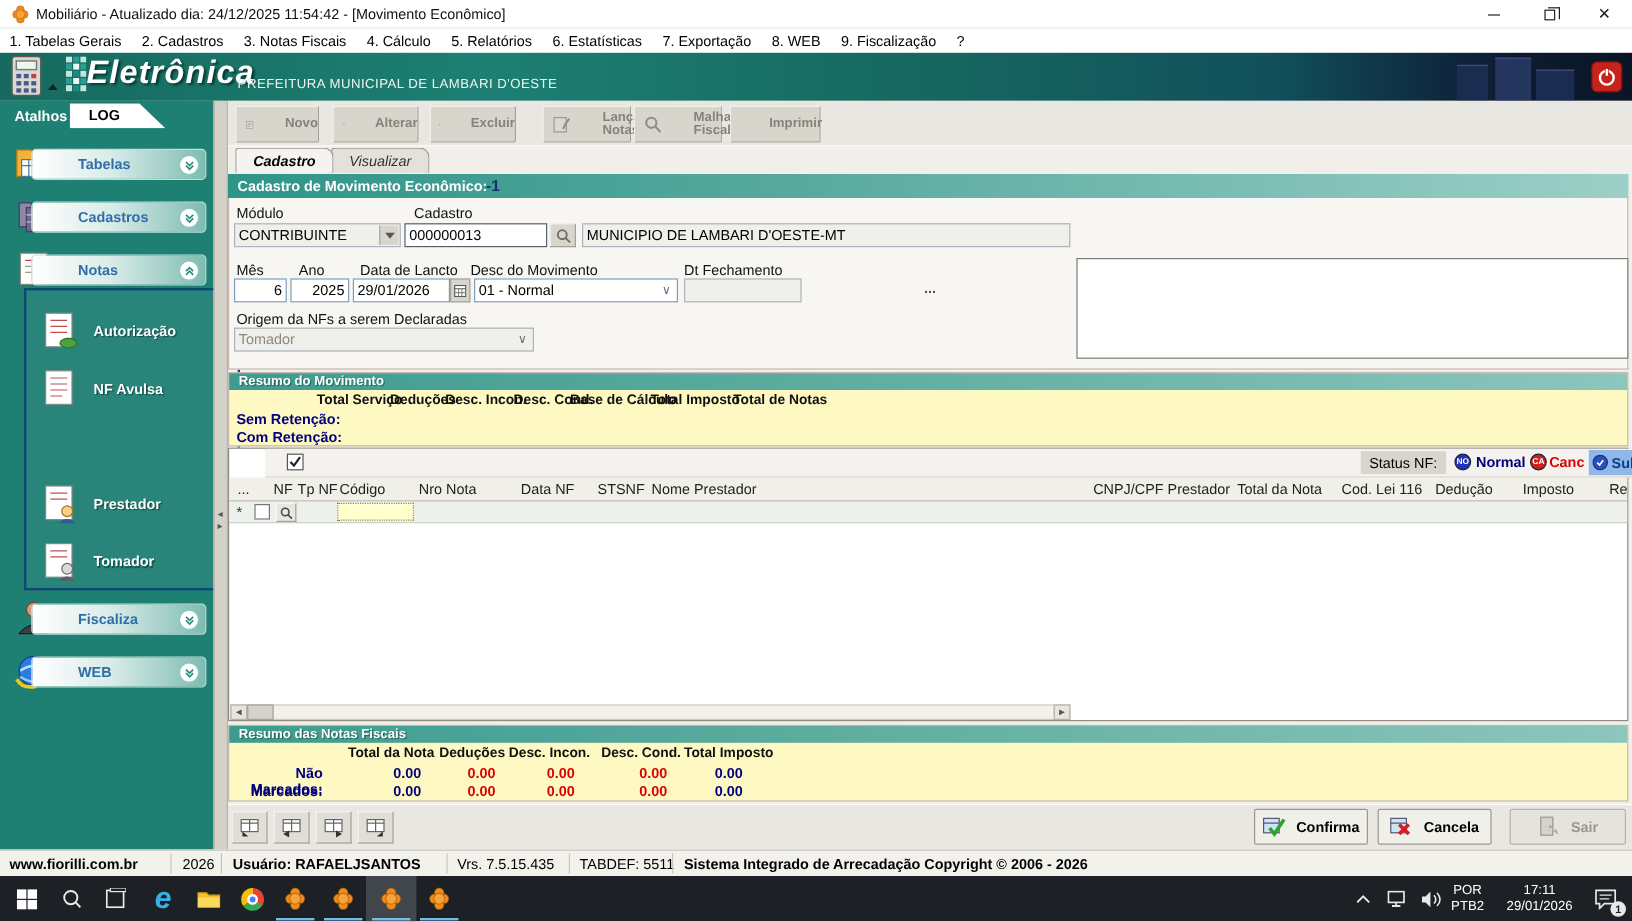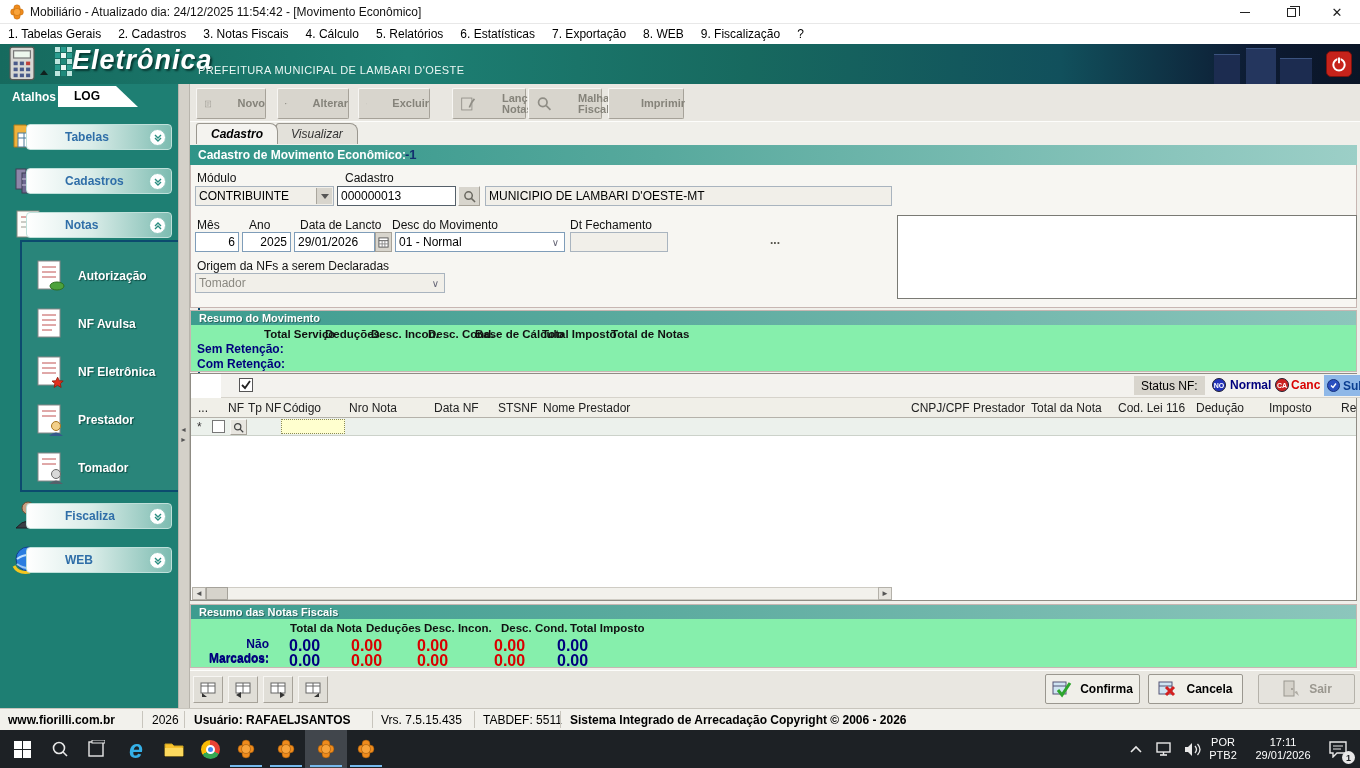--- a/index.html
+++ b/index.html
@@ -57,25 +57,25 @@
   .form-panel { left:190px; top:165px; width:1167px; height:143px; background:#f7f6f2; border:1px solid #c7b6b2; border-top:none; }
   .lbl { font-size:12px; color:#111; }
   .fld { height:20px; border:1px solid #7f9db9; background:#fff; font-size:12px; padding:2px 3px; overflow:hidden; white-space:nowrap; }
   .fld.dis { background:#f1efe9; border-color:#a9b4bf; }
   .combo-arrow { position:absolute; right:1px; top:1px; width:16px; height:16px; background:#d8d5cd; border-left:1px solid #aaa69d; display:flex; align-items:center; justify-content:center; }
   .tri-down { width:0; height:0; border-left:4px solid transparent; border-right:4px solid transparent; border-top:5px solid #555; }
   .chev-v { color:#667; font-size:10px; position:absolute; right:5px; top:4px; }
 
   
   .sect-hdr { height:14px; background:linear-gradient(90deg,#3d9c8f 0%,#5cab9f 40%,#8cc6bc 100%); color:#fff; font-weight:bold; font-size:11px; padding:1px 0 0 8px; text-shadow:1px 1px 0 #29695f; }
-  .panel { background:#86efac; border:1px solid #c7b6b2; }
+  .panel { background:#fef9c3; border:1px solid #c7b6b2; }
   .colhdr { font-weight:bold; font-size:11.5px; color:#111; position:absolute; white-space:nowrap; }
   .navyb { color:#00007d; font-weight:bold; }
   .redb { color:#d90000; font-weight:bold; }
-  .val { position:absolute; width:62px; text-align:left; font-weight:bold; font-size:16px; }
+  .val { position:absolute; width:62px; text-align:right; font-weight:bold; font-size:12px; }
 
   
   .grid-panel { left:190px; top:373px; width:1167px; height:228px; background:#fff; border:1px solid #8f8c84; }
   .grid-top { position:absolute; left:0; top:0; width:100%; height:24px; background:#f3f2ee; border-bottom:1px solid #d6d3cb;margin-left:30px; }
   .cbx { width:14px; height:14px; background:#fff; border:1px solid #555; }
   .grid-hdr { position:absolute; left:0; top:24px; width:100%; height:20px; background:#f0efe8; border-bottom:1px solid #b5b2aa; }
   .ghl { position:absolute; top:3px; font-size:12px; color:#222; white-space:nowrap; }
   .grid-row { position:absolute; left:0; top:44px; width:100%; height:18px; background:#ecf1ec; border-bottom:1px solid #ccd2ca; }
   .legend-circle { position:absolute; width:14px; height:14px; border-radius:50%; color:#fff; font-size:7px; font-weight:bold; display:flex; align-items:center; justify-content:center; border:1px solid #223; }
 
@@ -267,30 +267,20 @@
       <div class="notas-item" style="top:60px;">
         <svg width="36" height="36" viewBox="0 0 36 36">
             <rect x="6" y="3" width="22" height="28" fill="#fff" stroke="#888"></rect>
             <line x1="10" y1="9" x2="24" y2="9" stroke="#c05050"></line>
             <line x1="10" y1="14" x2="24" y2="14" stroke="#c05050"></line>
             <line x1="10" y1="19" x2="24" y2="19" stroke="#c05050"></line>
             <line x1="10" y1="24" x2="20" y2="24" stroke="#c05050"></line>
           </svg>
         <span class="lbl-w">NF Avulsa</span>
       </div>
-      <div class="notas-item" style="top:108px;">
-        <svg width="36" height="36" viewBox="0 0 36 36">
-            <rect x="6" y="3" width="22" height="28" fill="#fff" stroke="#888"></rect>
-            <line x1="10" y1="9" x2="24" y2="9" stroke="#c05050"></line>
-            <line x1="10" y1="14" x2="24" y2="14" stroke="#c05050"></line>
-            <line x1="10" y1="19" x2="24" y2="19" stroke="#c05050"></line>
-            <path d="M25 22 l2.2 4.4 4.8.4-3.6 3.2 1 4.8-4.4-2.6-4.4 2.6 1-4.8-3.6-3.2 4.8-.4z" fill="#e03020" stroke="#901808" transform="scale(.8) translate(7 7)"></path>
-          </svg>
-        <span class="lbl-w">NF Eletrônica</span>
-      </div>
       <div class="notas-item" style="top:156px;">
         <svg width="36" height="36" viewBox="0 0 36 36">
             <rect x="6" y="3" width="22" height="28" fill="#fff" stroke="#888"></rect>
             <line x1="10" y1="9" x2="24" y2="9" stroke="#c05050"></line>
             <line x1="10" y1="14" x2="24" y2="14" stroke="#c05050"></line>
             <circle cx="24" cy="24" r="4.5" fill="#f2cf8a" stroke="#a8741e"></circle>
             <path d="M17 34 q7-7 14 0z" fill="#355a8c"></path>
           </svg>
         <span class="lbl-w">Prestador</span>
       </div>

